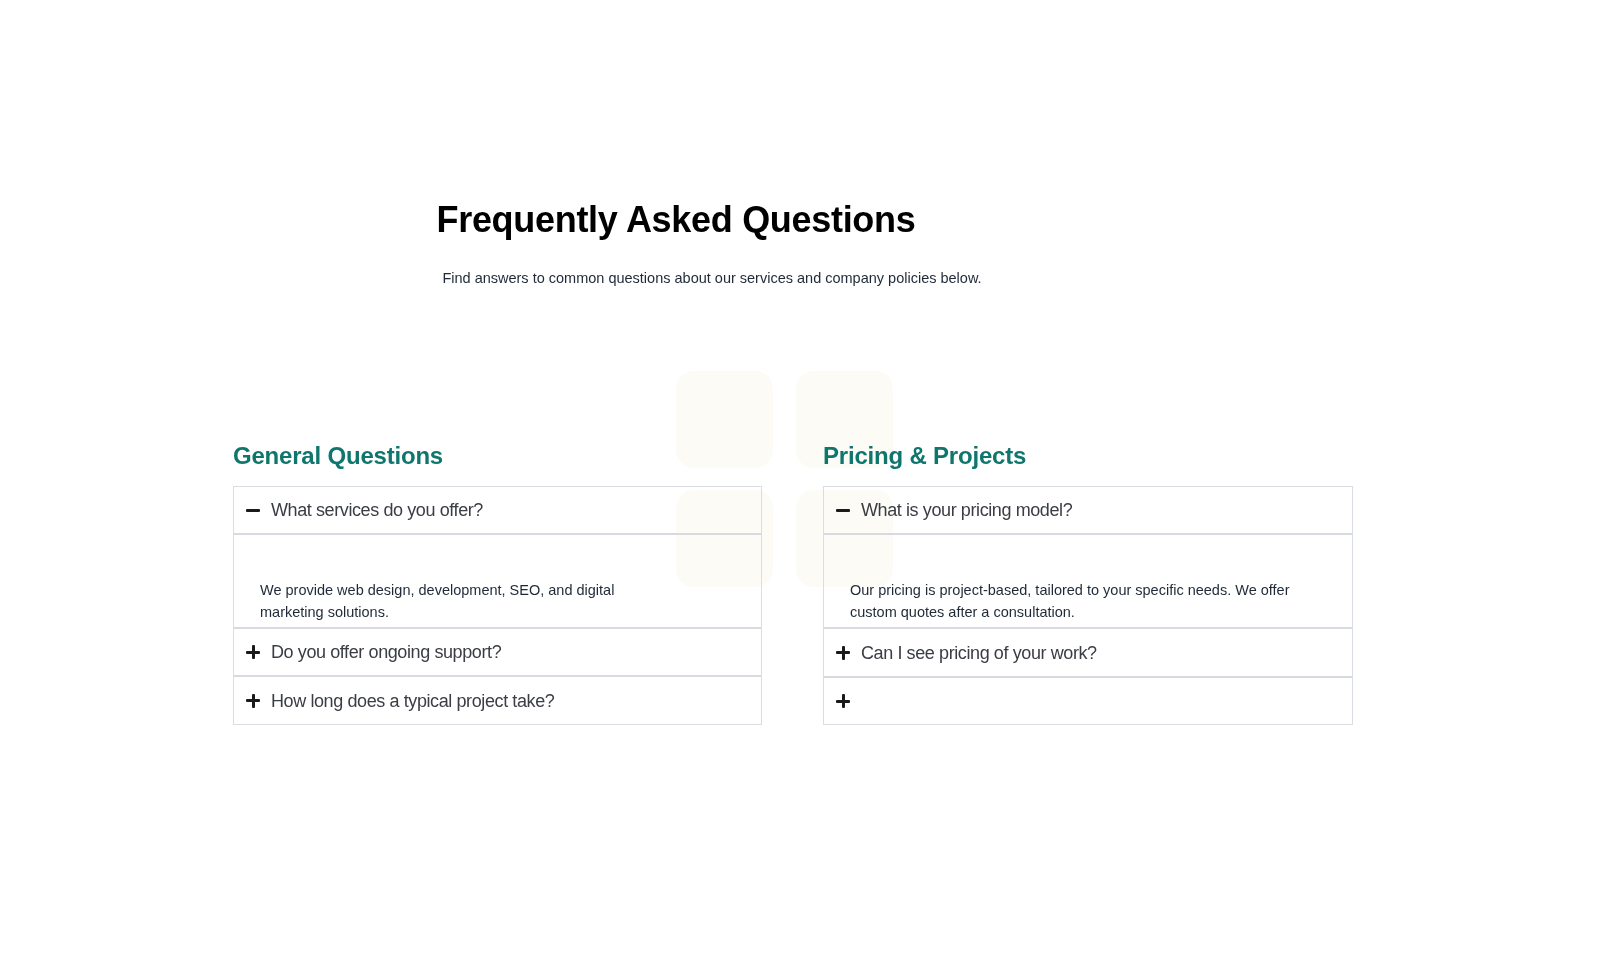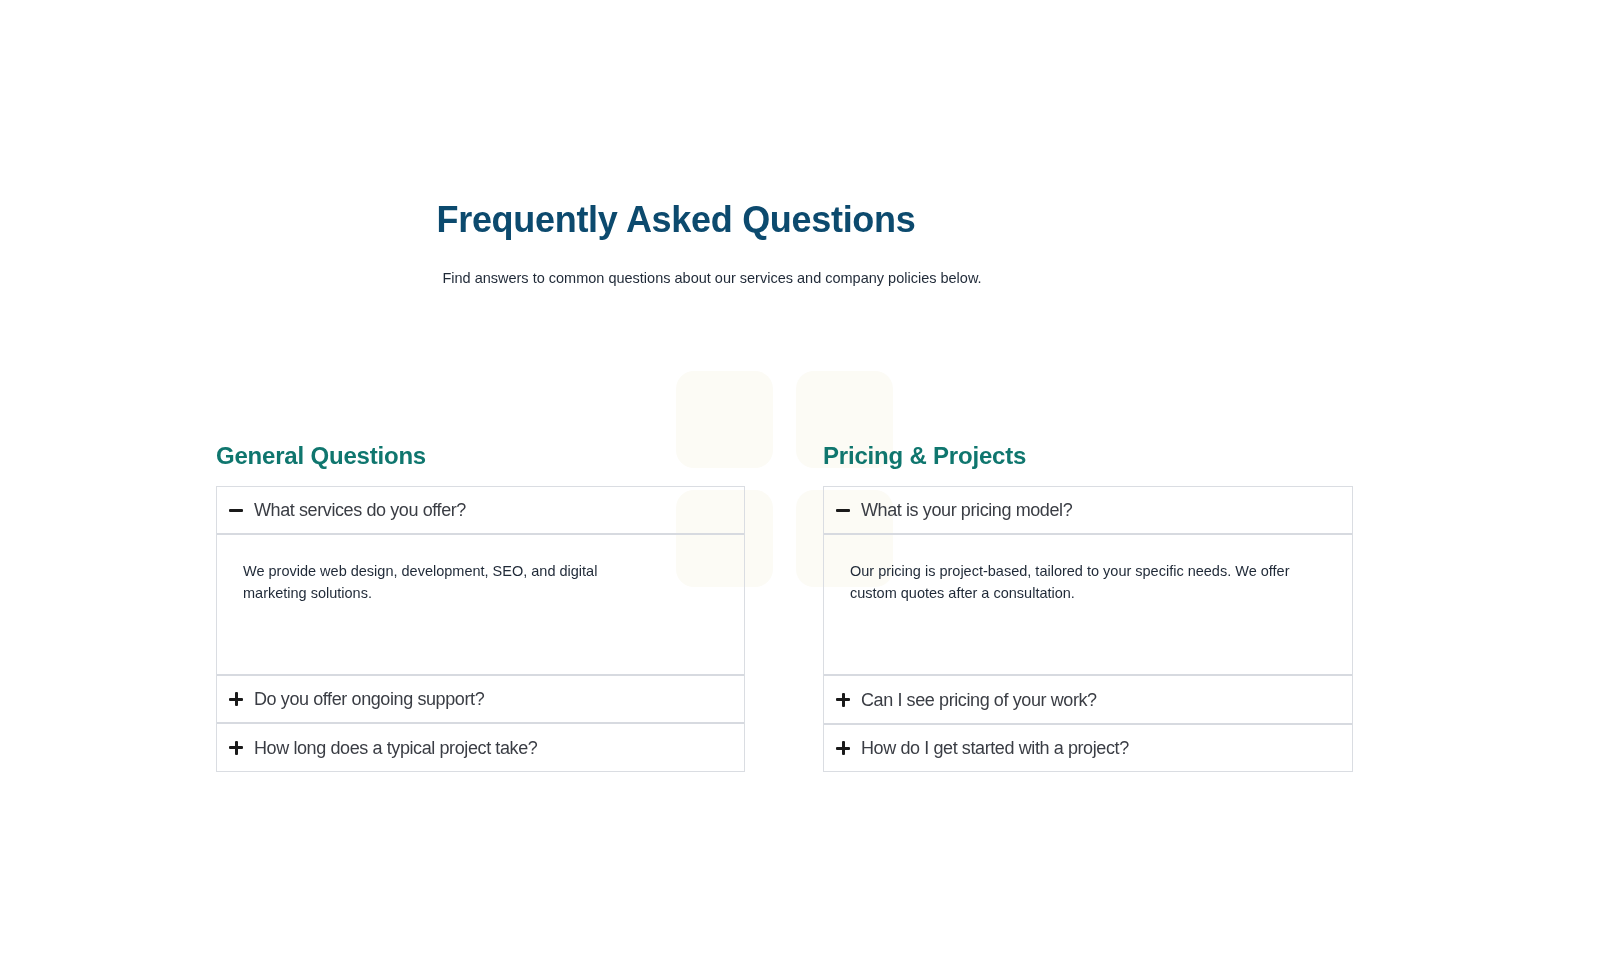--- a/index.html
+++ b/index.html
@@ -2,32 +2,32 @@
 <html><head>
 <meta charset="utf-8">
 <style>
   * { box-sizing: border-box; margin: 0; padding: 0; }
   html, body { width: 1600px; height: 978px; background: #ffffff; overflow: hidden; }
   body { font-family: "Liberation Sans", "DejaVu Sans", sans-serif; color: #1f2937; position: relative; }
 
   .hero { position: absolute; top: 0; left: 0; width: 1600px; text-align: center; }
   .hero-title {
     position: absolute; top: 196px; left: 0; width: 1352px;
-    font-size: 36px; font-weight: 700; color: #0c4a6e; letter-spacing: -0.3px;
+    font-size: 36px; font-weight: 700; color: #000000; letter-spacing: -0.3px;
     line-height: 48px;
   }
   .hero-subtitle {
     position: absolute; top: 267px; left: 0; width: 1424px;
     font-size: 14.5px; color: #1f2937; line-height: 22px;
   }
 
   .deco { position: absolute; width: 97px; height: 97px; border-radius: 18px; background: #fcfbf5; z-index: 0; }
 
   .column { position: absolute; top: 438px; z-index: 1; }
-  .column.left { left: 216px; width: 529px; }
+  .column.left { left: 233px; width: 529px; }
   .column.right { left: 823px; width: 530px; }
 
   .section-title {
     font-size: 24px; font-weight: 700; color: #0f766e; line-height: 36px; height: 36px;
     letter-spacing: -0.2px;
   }
 
   .accordion {
     margin-top: 12px;
     border: 1.5px solid #dadde2;
@@ -40,22 +40,22 @@
   .acc-icon {
     width: 16px; height: 16px; position: relative; margin-right: 10px; flex: none;
   }
   .acc-icon .h { position: absolute; left: 1px; top: 6.5px; width: 14px; height: 3px; background: #1a1a1a; border-radius: 1px; }
   .acc-icon .v { position: absolute; left: 6.5px; top: 1px; width: 3px; height: 14px; background: #1a1a1a; border-radius: 1px; }
   .acc-question {
     font-size: 18px; font-weight: 400; color: #3a3d44; letter-spacing: -0.4px; line-height: 24px; text-align: right;
   }
   .acc-panel {
     border-top: 2px solid #d7dae0;
-    height: 141px;
-    padding: 25px 26px 0 26px;
+    height: 94px;
+    padding: 44px 26px 0 26px;
   }
   .acc-answer {
     font-size: 14.5px; line-height: 22px; color: #1f2937; max-width: 400px;
   }
   .column.right .acc-answer { max-width: 470px; }
   .acc-item.first .acc-header { height: 46px; }
   .acc-item.row2 .acc-header { height: 47px; }
 </style>
 </head>
 <body>
@@ -127,17 +127,16 @@
           </span>
         <span class="acc-question">Can I see pricing of your work?</span>
       </div>
     </div>
     <div class="acc-item">
       <div class="acc-header">
         <span class="acc-icon">
             <span class="h"></span>
             <span class="v"></span>
           </span>
-        <span class="acc-question">How do I get started with a project?</span>
       </div>
     </div>
   </div>
 </section>
 
 </body></html>

